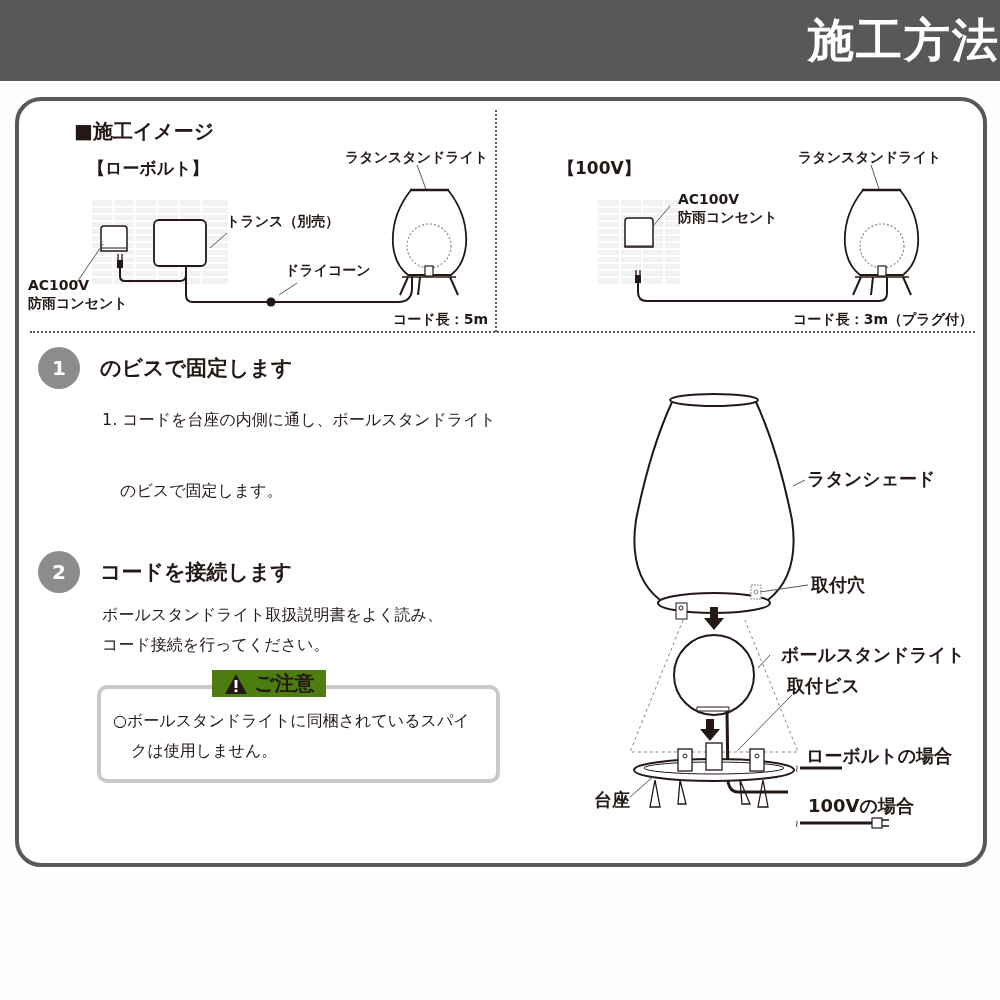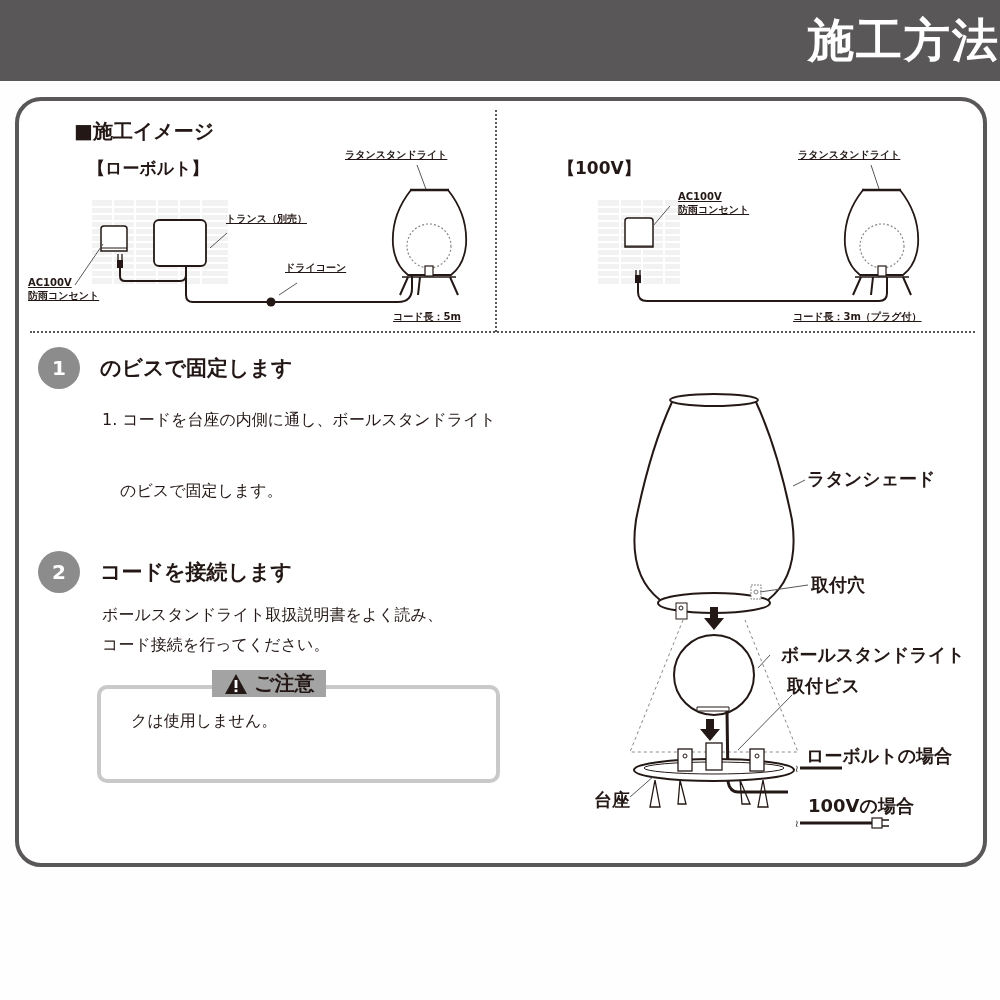--- a/index.html
+++ b/index.html
@@ -12,32 +12,32 @@
 
   .frame { position: absolute; left: 15px; top: 97px; width: 972px; height: 770px;
     border: 4px solid #595757; border-radius: 26px; background: #fff; }
 
   .abs { position: absolute; }
   .vdivider { position: absolute; left: 495px; top: 110px; height: 222px; border-left: 2px dotted #595757; }
   .hdivider { position: absolute; left: 30px; top: 331px; width: 945px; border-top: 2px dotted #595757; }
 
   .t-section { font-size: 20px; font-weight: bold; }
   .t-bracket { font-size: 17px; font-weight: bold; }
-  .lbl { font-size: 10px; font-weight: bold; white-space: nowrap; line-height: 1.3; text-decoration: underline; }
+  .lbl { font-size: 14px; font-weight: bold; white-space: nowrap; line-height: 1.3; }
   .lbl-md { font-size: 18px; font-weight: bold; white-space: nowrap; }
 
   .step-badge { position: absolute; width: 42px; height: 42px; border-radius: 50%; background: #8c8c8c;
     color: #fff; font-weight: bold; font-size: 20px; display: flex; align-items: center; justify-content: center; }
   .step-title { position: absolute; font-size: 21px; font-weight: bold; }
   .para { position: absolute; font-size: 16px; line-height: 30px; }
   .para .indent { padding-left: 18px; display: block; }
 
   .caution { position: absolute; left: 97px; top: 685px; width: 403px; height: 98px;
     border: 4px solid #c9c9c9; border-radius: 10px; }
-  .caution-title { position: absolute; left: 212px; top: 670px; padding: 0 12px; background: #a3a3a3;
+  .caution-title { position: absolute; left: 212px; top: 670px; padding: 0 12px; background: #4d7c0f;
     font-size: 20px; font-weight: bold; display: flex; align-items: center; gap: 6px; }
   .caution-text { position: absolute; left: 113px; top: 706px; font-size: 16px; line-height: 30px; }
   .caution-text .indent { padding-left: 18px; display: block; }
 
   svg { position: absolute; overflow: visible; }
 </style>
 </head>
 <body>
 
 <div class="header">
@@ -174,20 +174,21 @@
 <div class="caution"></div>
 <div class="caution-title">
   <svg width="24" height="22" style="position:relative;">
     <path d="M12 1 L23 21 H1 Z" fill="#231815"></path>
     <rect x="10.6" y="7" width="2.8" height="8" fill="#fff"></rect>
     <rect x="10.6" y="16.5" width="2.8" height="2.6" fill="#fff"></rect>
   </svg>
   <span>ご注意</span>
 </div>
 <div class="caution-text">
+  <span>○ボールスタンドライトに同梱されているスパイ</span>
   <span class="indent">クは使用しません。</span>
 </div>
 
 <svg width="1000" height="1000" style="left:0;top:0;">
 
   <g>
     <path d="M672 402 Q650 450 636 520 Q628 575 660 600 L768 600 Q800 575 792 520 Q778 450 756 402 Z" fill="#fff" stroke="#231815" stroke-width="2"></path>
     <ellipse cx="714" cy="400" rx="44" ry="6" fill="#fff" stroke="#231815" stroke-width="2"></ellipse>
     <ellipse cx="714" cy="603" rx="56" ry="10" fill="#fff" stroke="#231815" stroke-width="2"></ellipse>
     <rect x="676" y="603" width="11" height="16" fill="#fff" stroke="#231815" stroke-width="1"></rect>

